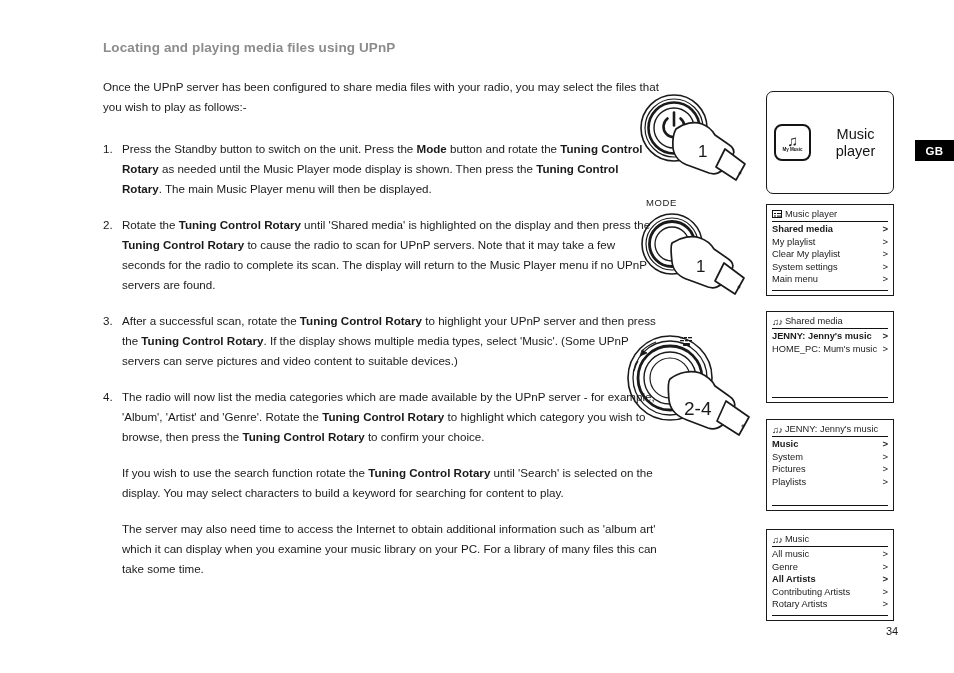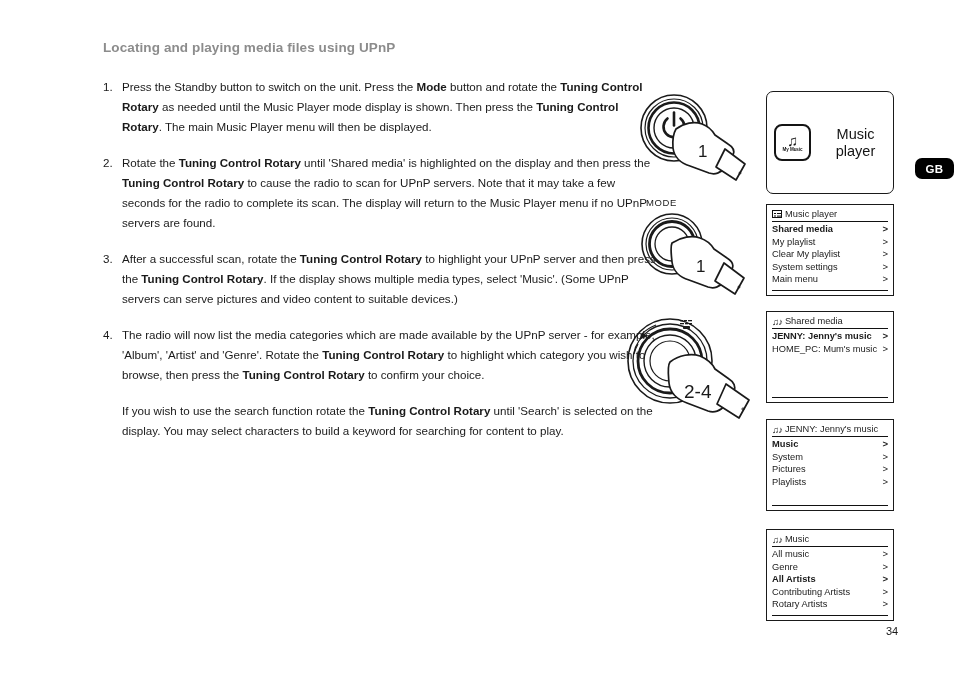--- a/index.html
+++ b/index.html
@@ -53,50 +53,49 @@
   .list-item .sub-para {
     display: block;
     margin-top: 16px;
   }
   b { font-weight: bold; }
 
   
   .gb-badge {
     position: absolute;
     left: 915px;
-    top: 158px;
+    top: 140px;
     width: 39px;
     height: 21px;
     background: #000000;
     color: #ffffff;
     font-size: 11.5px;
     font-weight: bold;
     display: flex;
     align-items: center;
     justify-content: center;
     letter-spacing: 0.5px;
-    border-radius: 7px;
   }
 
   
   .page-number {
     position: absolute;
     left: 886px;
     top: 625px;
     font-size: 11px;
     color: #1a1a1a;
   }
 
   
   .illus {
     position: absolute;
   }
   .illus-1 { left: 632px; top: 88px;  width: 122px; height: 104px; }
   .illus-2 { left: 632px; top: 196px; width: 122px; height: 108px; }
-  .illus-3 { left: 622px; top: 306px; width: 132px; height: 122px; }
+  .illus-3 { left: 622px; top: 323px; width: 132px; height: 122px; }
   .illus svg { display: block; width: 100%; height: 100%; }
   .mode-label {
     position: absolute;
     left: 646px;
     top: 197px;
     font-size: 9.5px;
     letter-spacing: 0.6px;
     color: #1a1a1a;
     font-family: "Liberation Sans", sans-serif;
   }
@@ -231,27 +230,29 @@
   .panel-p4 { left: 766px; top: 419px; height: 92px; }
   .panel-p5 { left: 766px; top: 529px; height: 92px; }
   .menu-panel { display: flex; flex-direction: column; box-sizing: border-box; }
   .menu-rows { flex: 1 1 auto; }
 </style>
 </head>
 <body>
 
 <div class="text-col">
   <h1 class="page-heading">Locating and playing media files using UPnP</h1>
+  <p class="para intro">Once the UPnP server has been configured to share media files with your radio, you may select the files that you wish to play as follows:-</p>
   <div id="steps-host">
       <div class="list-item"><span class="num">1.</span>Press the Standby button to switch on the unit. Press the <b>Mode</b> button and rotate the <b>Tuning Control Rotary</b> as needed until the Music Player mode display is shown. Then press the <b>Tuning Control Rotary</b>. The main Music Player menu will then be displayed.</div>
       <div class="list-item"><span class="num">2.</span>Rotate the <b>Tuning Control Rotary</b> until 'Shared media' is highlighted on the display and then press the <b>Tuning Control Rotary</b> to cause the radio to scan for UPnP servers. Note that it may take a few seconds for the radio to complete its scan. The display will return to the Music Player menu if no UPnP servers are found.</div>
       <div class="list-item"><span class="num">3.</span>After a successful scan, rotate the <b>Tuning Control Rotary</b> to highlight your UPnP server and then press the <b>Tuning Control Rotary</b>. If the display shows multiple media types, select 'Music'. (Some UPnP servers can serve pictures and video content to suitable devices.)</div>
       <div class="list-item"><span class="num">4.</span>The radio will now list the media categories which are made available by the UPnP server - for example, 'Album', 'Artist' and 'Genre'. Rotate the <b>Tuning Control Rotary</b> to highlight which category you wish to browse, then press the <b>Tuning Control Rotary</b> to confirm your choice.<span class="sub-para">If you wish to use the search function rotate the <b>Tuning Control Rotary</b> until 'Search' is selected on the display. You may select characters to build a keyword for searching for content to play.</span></div>
     </div>
   <div id="notes-host">
+      <p class="para" style="margin-left: 19px;">The server may also need time to access the Internet to obtain additional information such as 'album art' which it can display when you examine your music library on your PC. For a library of many files this can take some time.</p>
     </div>
 </div>
 
 <div class="gb-badge">GB</div>
 
 <div class="page-number">34</div>
 
 <div class="illus illus-1">
   <svg viewBox="0 0 122 104" xmlns="http://www.w3.org/2000/svg" fill="none" stroke="#1a1a1a">
 

